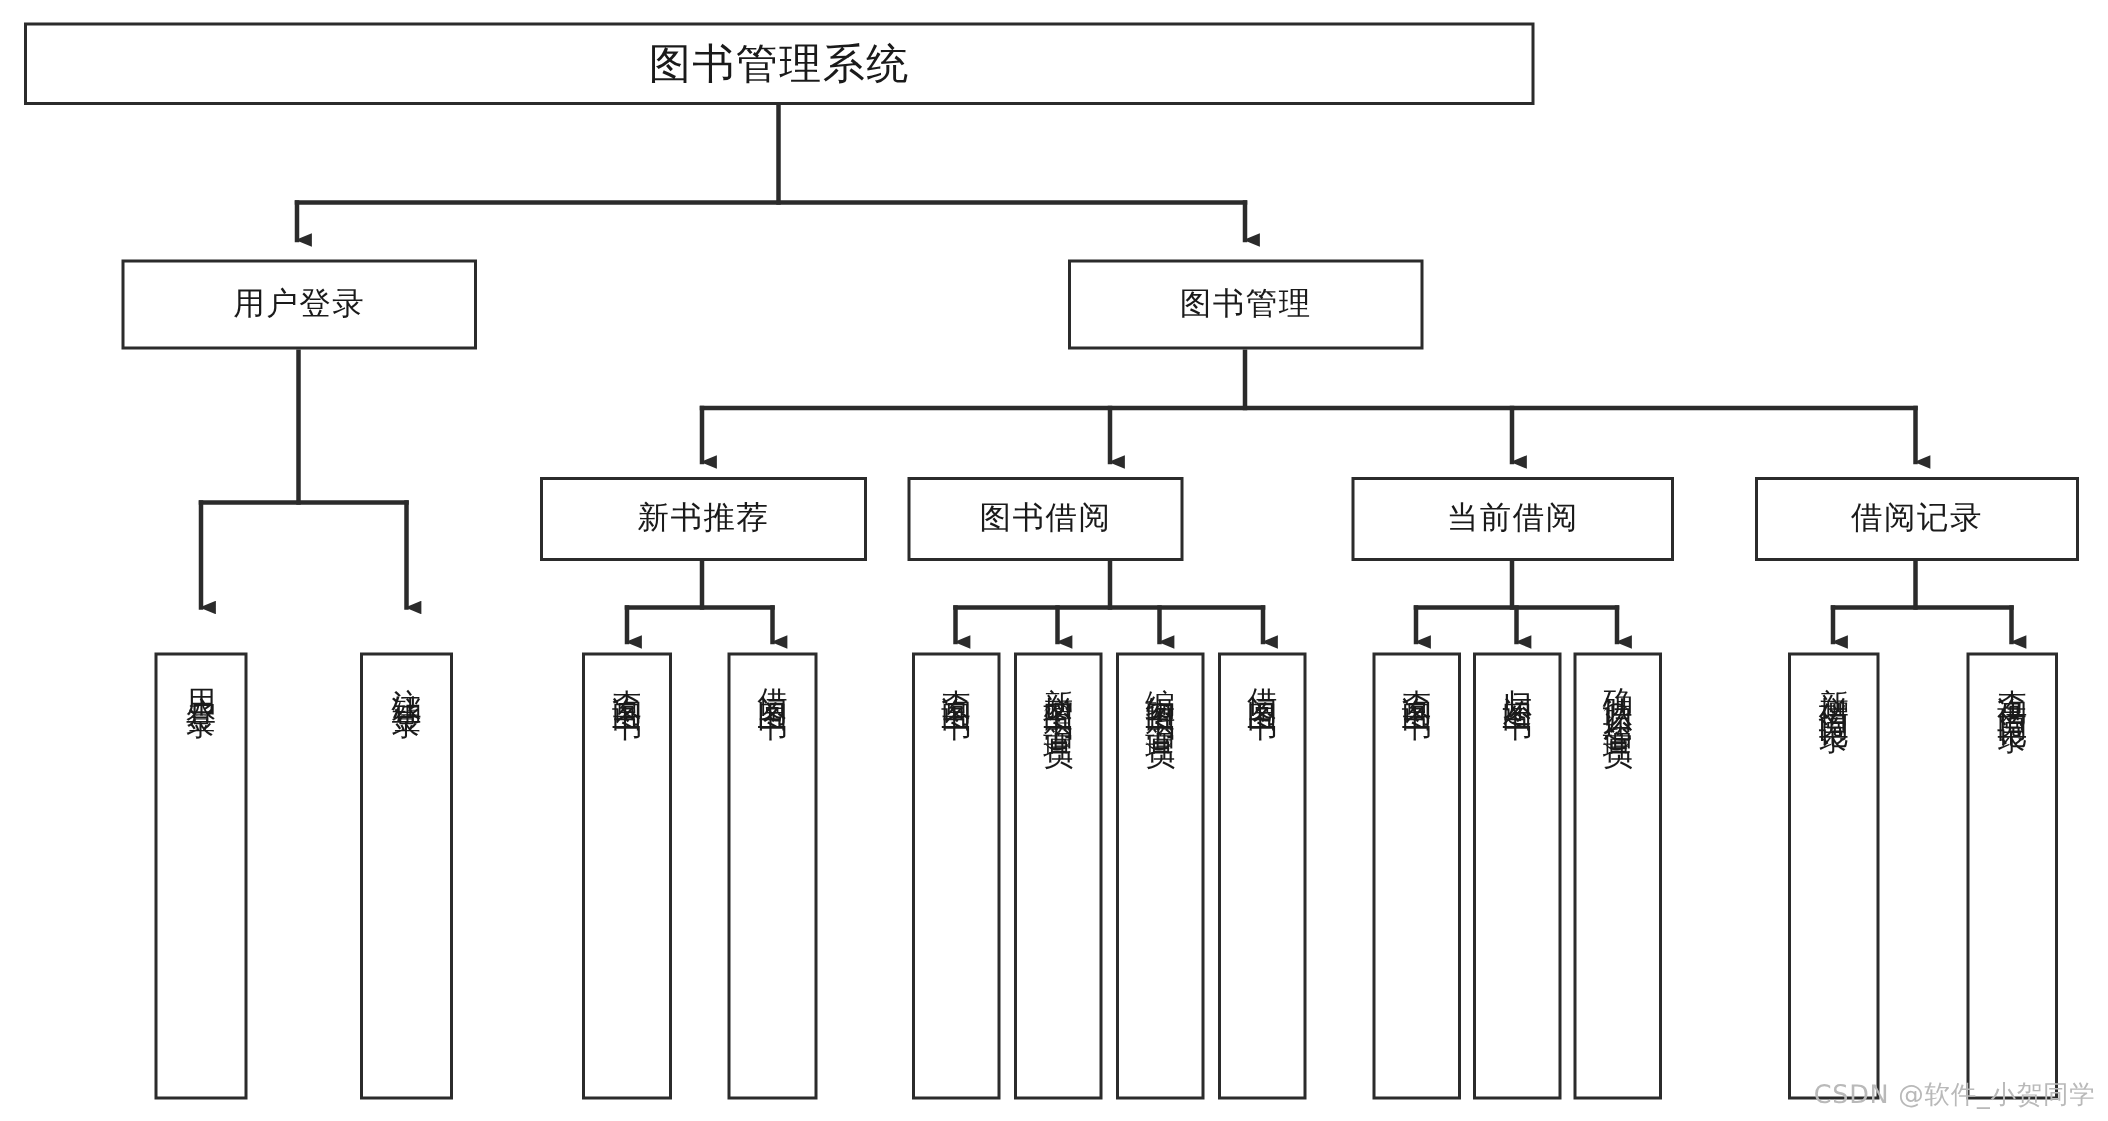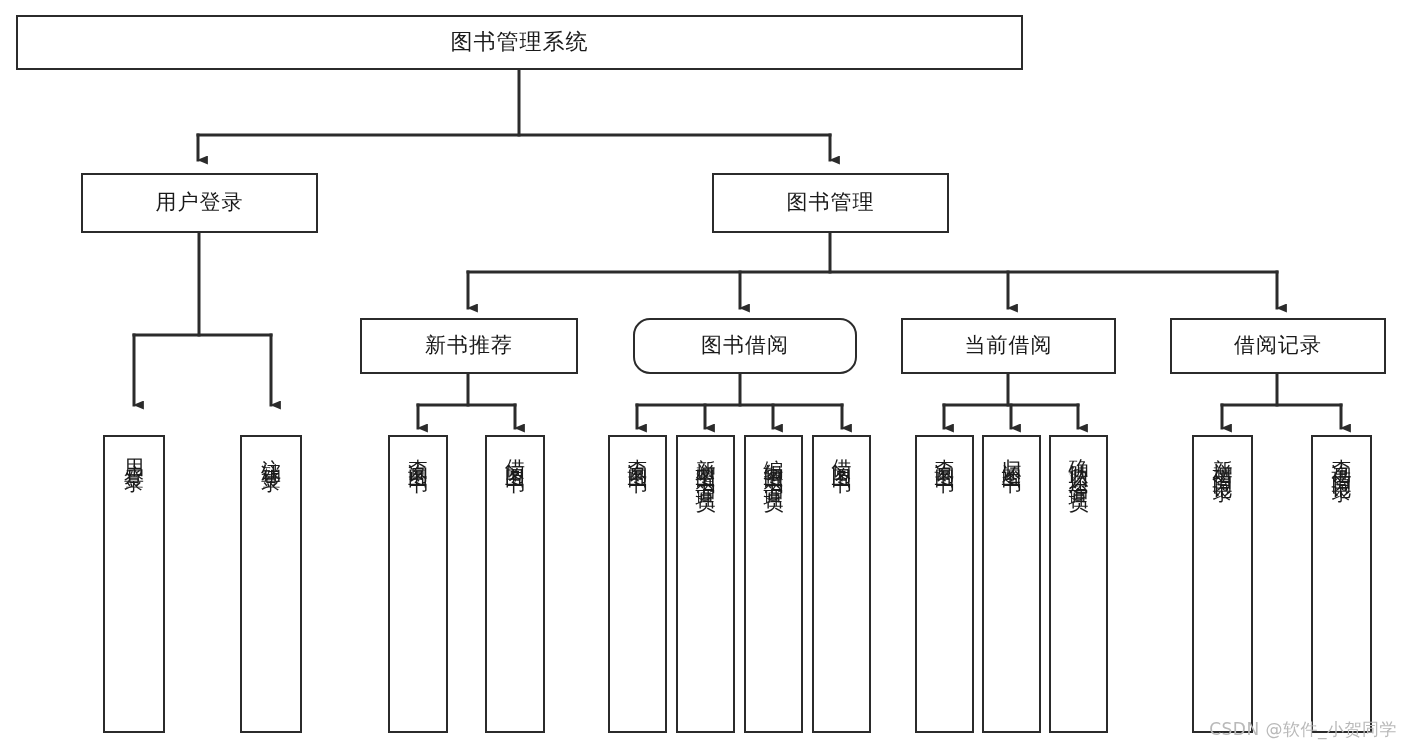--- a/index.html
+++ b/index.html
@@ -35,21 +35,21 @@
     align-items: center;
     justify-content: center;
     color: #1a1a1a;
   }
   .node.horiz {
     font-size: 21px;
     letter-spacing: 1px;
     line-height: 1.2;
   }
   .node.root {
-    font-size: 22px;
+    font-size: 28px;
     text-align: right;
   }
   .node.leaf {
     font-size: 20px;
     align-items: flex-start;
     padding-top: 6px;
   }
   .node.leaf .vtext {
     writing-mode: vertical-rl;
     text-orientation: upright;
@@ -132,21 +132,21 @@
   <div class="node horiz" style="left:81px; top:173px; width:237px; height:60px;">
     <span>用户登录</span>
   </div>
   <div class="node horiz" style="left:712px; top:173px; width:237px; height:60px;">
     <span>图书管理</span>
   </div>
 
   <div class="node horiz" style="left:360px; top:318px; width:218px; height:56px;">
     <span>新书推荐</span>
   </div>
-  <div class="node horiz" style="left:633px; top:318px; width:224px; height:56px;border-radius:17px;">
+  <div class="node horiz" style="left:605px; top:318px; width:184px; height:56px;">
     <span>图书借阅</span>
   </div>
   <div class="node horiz" style="left:1170px; top:318px; width:216px; height:56px;">
     <span>借阅记录</span>
   </div>
   <div class="node horiz" style="left:901px; top:318px; width:215px; height:56px;">
     <span>当前借阅</span>
   </div>
 
   <div class="node leaf" style="left:103px; top:435px; width:62px; height:298px;">

